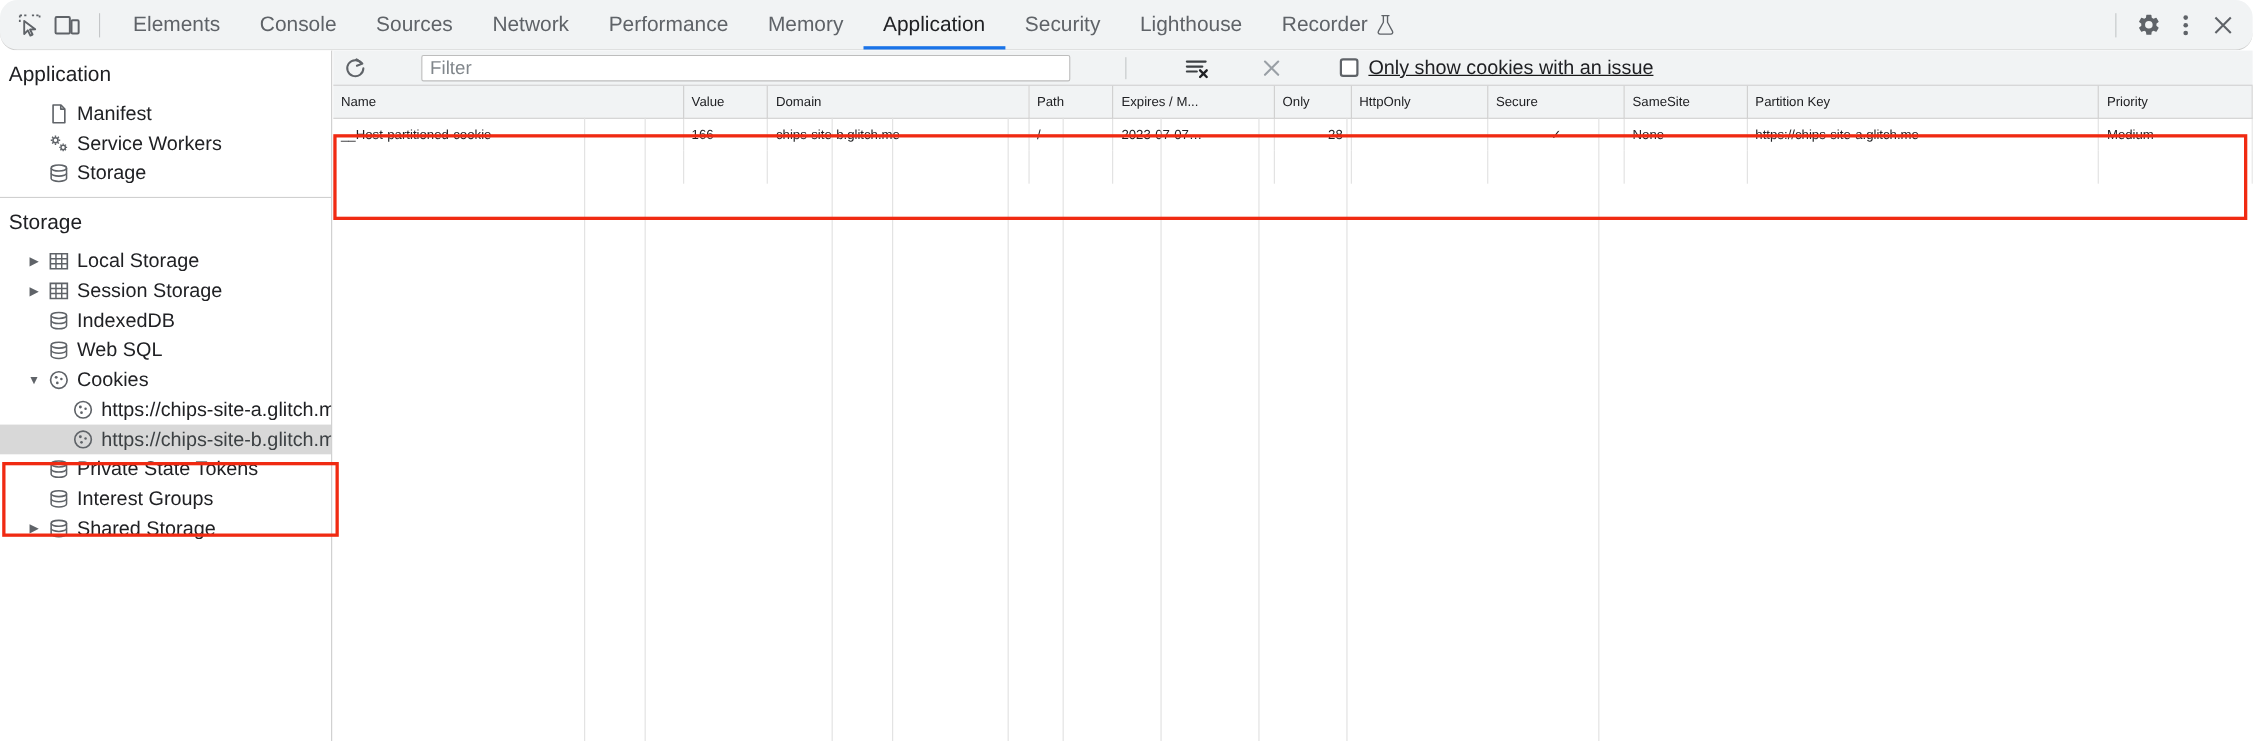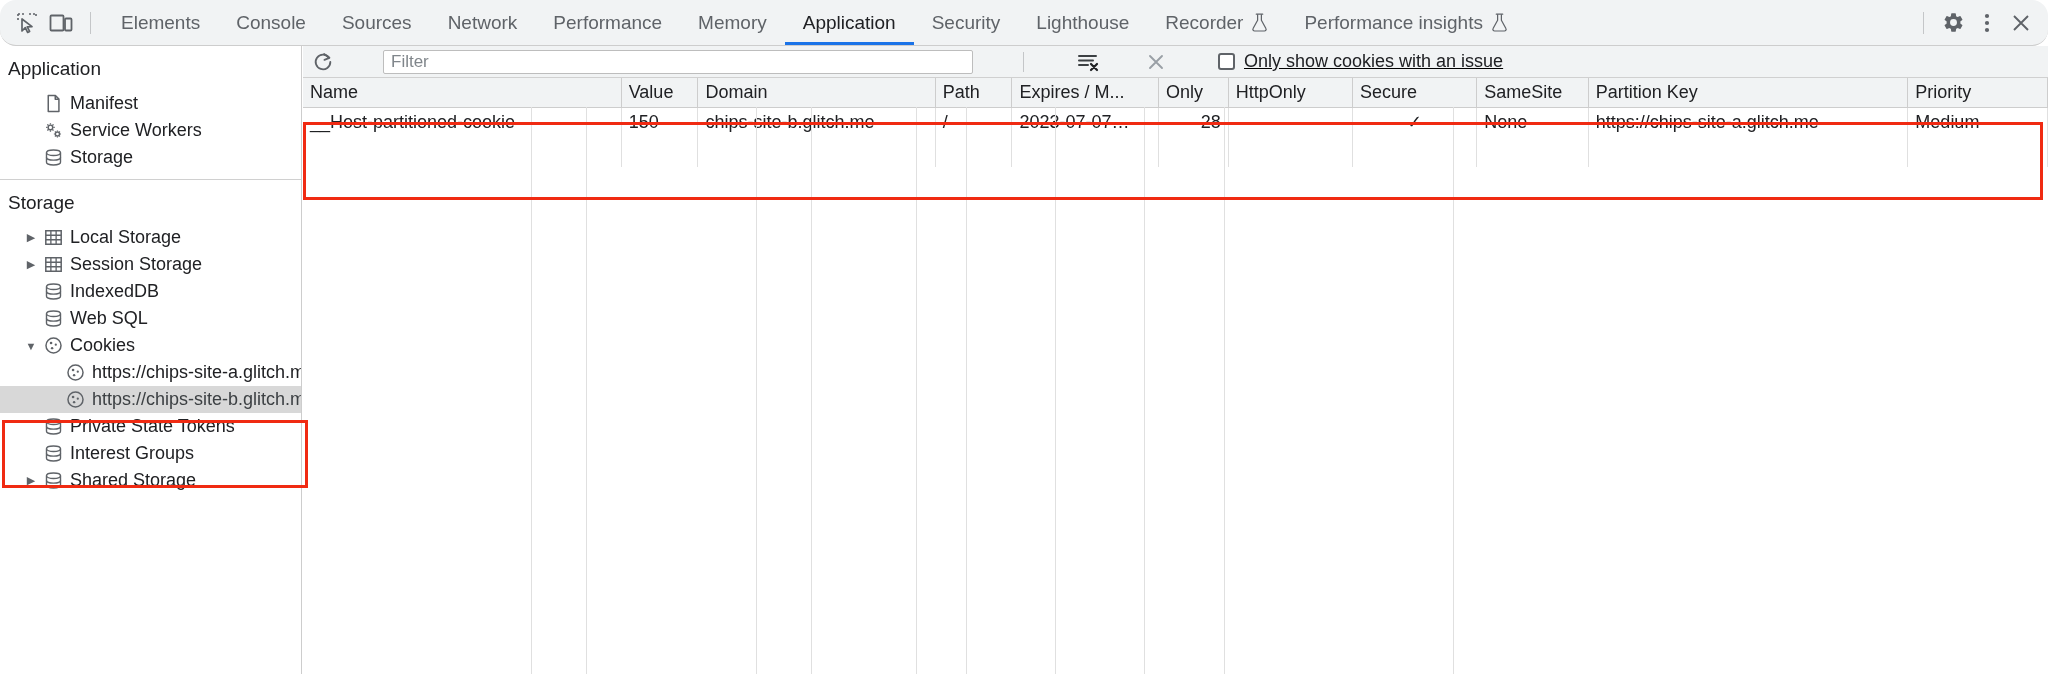--- a/index.html
+++ b/index.html
@@ -105,21 +105,21 @@
   .cbox {
     width: 17px; height: 17px; border: 2px solid #5f6368; border-radius: 3px;
     background: #fff; flex: none;
   }
   .fb-check-label { font-size: 18px; color: #202124; white-space: nowrap; }
 
   
   .table-wrap { position: relative; height: 596px; }
   table.cookies {
     width: 100%; border-collapse: collapse; table-layout: fixed;
-    font-size: 18px; color: #202124;
+    font-size: 12px; color: #202124;
   }
   table.cookies th {
     background: #f1f3f4;
     font-weight: normal;
     text-align: left;
     height: 29px;
     padding: 0 7px;
     border-right: 1px solid #cdcdcd;
     border-bottom: 1px solid #cdcdcd;
     color: #202124;
@@ -193,29 +193,20 @@
           <span>Application</span>
         </div>
         <div class="tab">
           <span>Security</span>
         </div>
         <div class="tab">
           <span>Lighthouse</span>
         </div>
         <div class="tab">
           <span>Recorder</span>
-          <span>
-            <svg class="flask" width="17" height="19" viewBox="0 0 18 20">
-              <path d="M7 1.2 v6.4 L2.2 16.4 c-.7 1.2.2 2.6 1.6 2.6 h10.4 c1.4 0 2.3-1.4 1.6-2.6 L11 7.6 V1.2" fill="none" stroke="#5f6368" stroke-width="1.3" stroke-linejoin="round"></path>
-              <path d="M5.6 1.2 h6.8" stroke="#5f6368" stroke-width="1.3" stroke-linecap="round"></path>
-            </svg>
-          </span>
-        </div>
-        <div class="tab">
-          <span>Performance insights</span>
           <span>
             <svg class="flask" width="17" height="19" viewBox="0 0 18 20">
               <path d="M7 1.2 v6.4 L2.2 16.4 c-.7 1.2.2 2.6 1.6 2.6 h10.4 c1.4 0 2.3-1.4 1.6-2.6 L11 7.6 V1.2" fill="none" stroke="#5f6368" stroke-width="1.3" stroke-linejoin="round"></path>
               <path d="M5.6 1.2 h6.8" stroke="#5f6368" stroke-width="1.3" stroke-linecap="round"></path>
             </svg>
           </span>
         </div>
       </div>
 
     <div class="tb-right">
@@ -457,21 +448,21 @@
               <th><span>HttpOnly</span></th>
               <th><span>Secure</span></th>
               <th><span>SameSite</span></th>
               <th><span>Partition Key</span></th>
               <th><span>Priority</span></th>
             </tr>
         </thead>
         <tbody>
             <tr>
               <td>__Host-partitioned-cookie</td>
-              <td>150</td>
+              <td>166</td>
               <td>chips-site-b.glitch.me</td>
               <td>/</td>
               <td>2023-07-07…</td>
               <td class="num">28</td>
               <td class="center"></td>
               <td class="center">✓</td>
               <td>None</td>
               <td>https://chips-site-a.glitch.me</td>
               <td>Medium</td>
             </tr>

